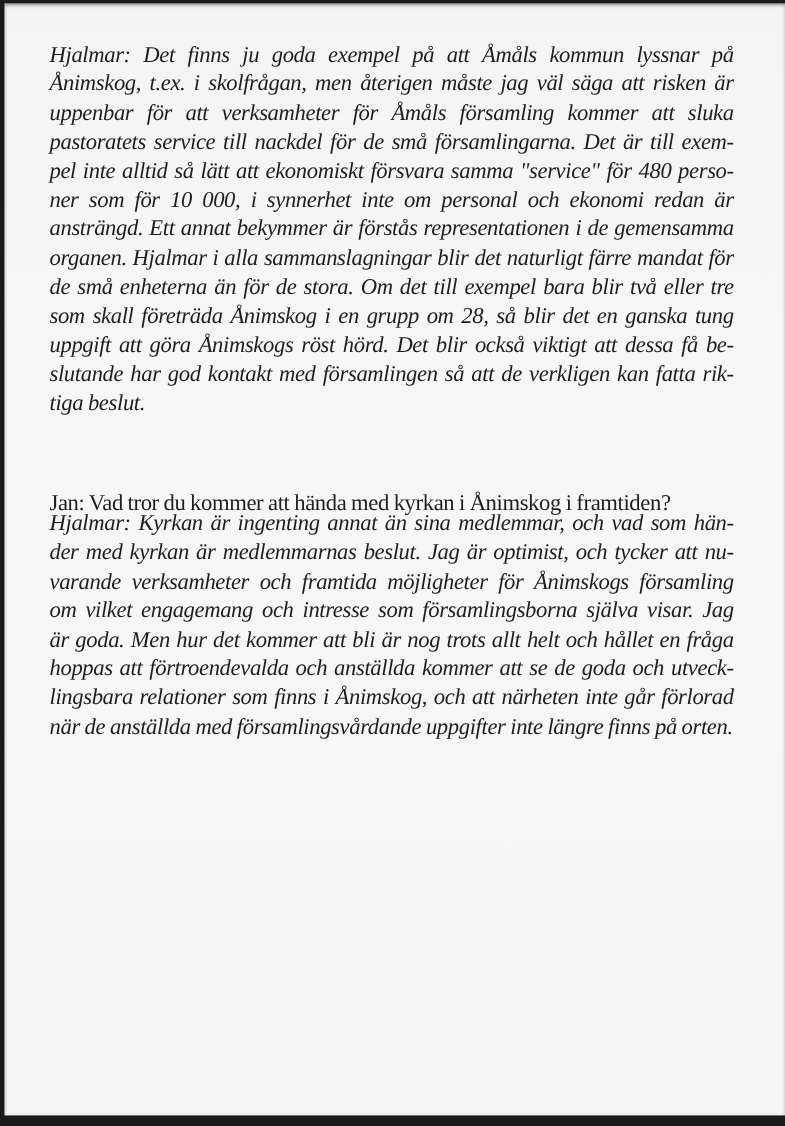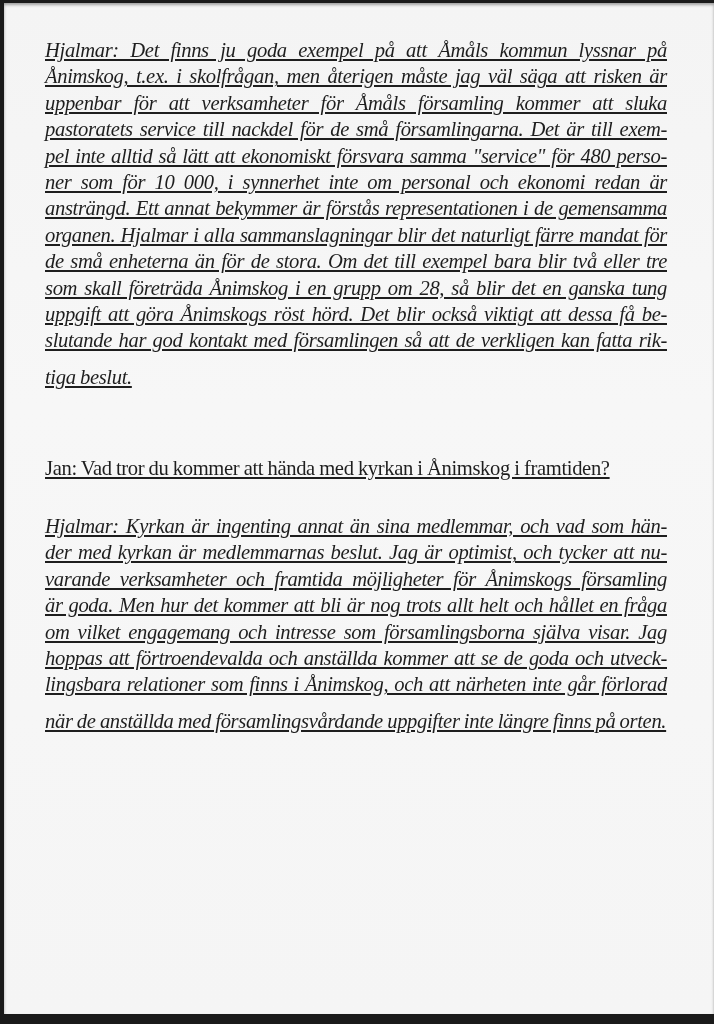--- a/index.html
+++ b/index.html
@@ -22,23 +22,23 @@
     line-height: 26.4px;
     color: #1e1e1e;
     text-align: justify;
     hyphens: manual;
     letter-spacing: -0.35px;
     word-spacing: -0.5px;
   }
   .italic { font-style: italic; }
   .p1 { top: 34px; }
   .q { top: 442px; font-style: normal; }
-  .p2 { top: 510px; }
-  .line { display: block; text-align: justify; text-align-last: justify; white-space: nowrap; text-decoration: underline; }
-  .line.last { text-align-last: left; margin-top: 10px; }
+  .p2 { top: 460px; }
+  .line { display: block; text-align: justify; text-align-last: justify; white-space: nowrap; }
+  .line.last { text-align-last: left; }
 </style>
 </head>
 <body>
 
 <div class="page">
 
   <div class="text italic p1">
     <span class="line">Hjalmar: Det finns ju goda exempel på att Åmåls kommun lyssnar på</span>
     <span class="line">Ånimskog, t.ex. i skolfrågan, men återigen måste jag väl säga att risken är</span>
     <span class="line">uppenbar för att verksamheter för Åmåls församling kommer att sluka</span>
@@ -55,20 +55,20 @@
   </div>
 
   <div class="text q">
     <span class="line last">Jan: Vad tror du kommer att hända med kyrkan i Ånimskog i framtiden?</span>
   </div>
 
   <div class="text italic p2">
     <span class="line">Hjalmar: Kyrkan är ingenting annat än sina medlemmar, och vad som hän-</span>
     <span class="line">der med kyrkan är medlemmarnas beslut. Jag är optimist, och tycker att nu-</span>
     <span class="line">varande verksamheter och framtida möjligheter för Ånimskogs församling</span>
+    <span class="line">om vilket engagemang och intresse som församlingsborna själva visar. Jag</span>
     <span class="line">är goda. Men hur det kommer att bli är nog trots allt helt och hållet en fråga</span>
-    <span class="line">om vilket engagemang och intresse som församlingsborna själva visar. Jag</span>
     <span class="line">hoppas att förtroendevalda och anställda kommer att se de goda och utveck-</span>
     <span class="line">lingsbara relationer som finns i Ånimskog, och att närheten inte går förlorad</span>
     <span class="line last">när de anställda med församlingsvårdande uppgifter inte längre finns på orten.</span>
   </div>
 
 </div>
 
 </body></html>

